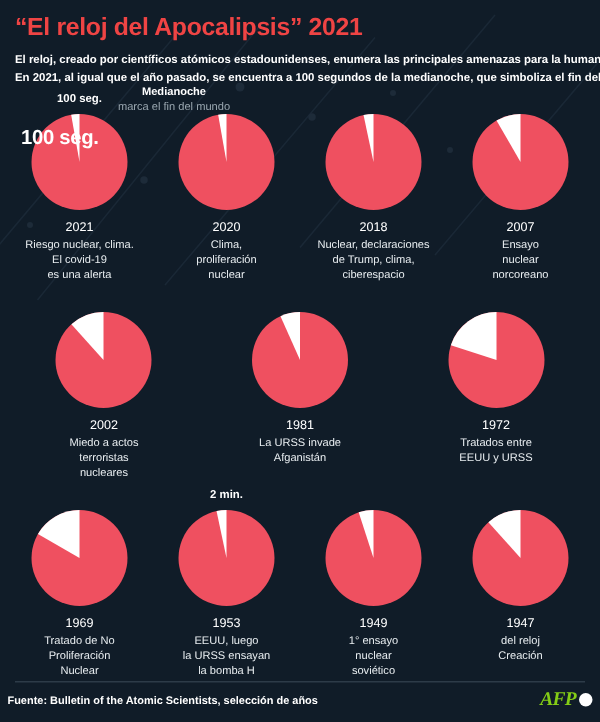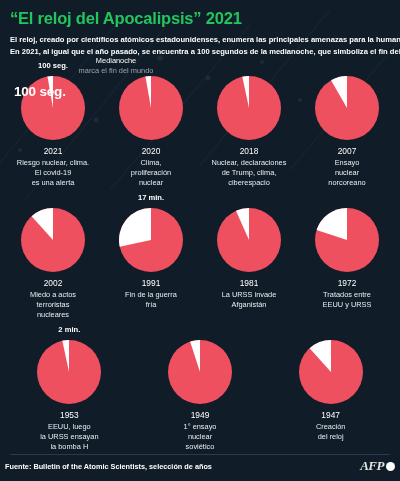--- a/index.html
+++ b/index.html
@@ -30,21 +30,21 @@
     position: relative;
     z-index: 2;
     padding: 9px 10px 0 10px;
   }
 
   #page-title {
     font-size: 16.5px;
     font-weight: bold;
     letter-spacing: -0.2px;
     line-height: 1.1;
-    color: #22c55e;
+    color: #ef4444;
   }
 
   #subtitle {
     margin-top: 7px;
     font-size: 7.6px;
     font-weight: bold;
     line-height: 1.55;
     color: #ffffff;
     max-width: 388px;
   }
@@ -54,21 +54,21 @@
   #midnight-note {
     position: absolute;
     left: 56px;
     top: 56px;
     z-index: 3;
     text-align: center;
     width: 120px;
   }
   #midnight-title {
     font-size: 7.4px;
-    font-weight: normal;
+    font-weight: bold;
     color: #ffffff;
     line-height: 1.3;
   }
   #midnight-sub {
     font-size: 7.4px;
     color: #9aa7b0;
     line-height: 1.3;
   }
 
   #hundred-seg {
@@ -175,21 +175,21 @@
     display: flex;
     align-items: center;
     gap: 2px;
   }
   #afp-wordmark {
     font-family: "Liberation Serif", serif;
     font-style: italic;
     font-weight: bold;
     font-size: 13px;
     letter-spacing: -0.5px;
-    color: #e5e5e5;
+    color: #84cc16;
   }
   #afp-dot {
     width: 9px;
     height: 9px;
     border-radius: 50%;
     background: #ffffff;
     display: inline-block;
   }
 </style>
 </head>
@@ -297,34 +297,20 @@
           </svg>
         </div>
         <div class="clock-year">2002</div>
         <div class="clock-desc">
           <span class="line">Miedo a actos</span>
           <span class="line">terroristas</span>
           <span class="line">nucleares</span>
         </div>
       </div>
       <div class="clock-cell">
-        <div class="minute-tag">17 min.</div>
-        <div class="pie-wrap">
-          <svg viewBox="0 0 68 68">
-            <circle cx="34" cy="34" r="32" fill="#ef5060"></circle>
-            <path d="M 34 34 L 34.00 2.00 A 32 32 0 0 0 2.70 40.65 Z" fill="#ffffff"></path>
-          </svg>
-        </div>
-        <div class="clock-year">1991</div>
-        <div class="clock-desc">
-          <span class="line">Fin de la guerra</span>
-          <span class="line">fría</span>
-        </div>
-      </div>
-      <div class="clock-cell">
         <div class="pie-wrap">
           <svg viewBox="0 0 68 68">
             <circle cx="34" cy="34" r="32" fill="#ef5060"></circle>
             <path d="M 34 34 L 34.00 2.00 A 32 32 0 0 0 20.98 4.77 Z" fill="#ffffff"></path>
           </svg>
         </div>
         <div class="clock-year">1981</div>
         <div class="clock-desc">
           <span class="line">La URSS invade</span>
           <span class="line">Afganistán</span>
@@ -338,20 +324,34 @@
           </svg>
         </div>
         <div class="clock-year">1972</div>
         <div class="clock-desc">
           <span class="line">Tratados entre</span>
           <span class="line">EEUU y URSS</span>
         </div>
       </div>
     </div>
   <div class="clock-row" id="row-3">
+      <div class="clock-cell">
+        <div class="pie-wrap">
+          <svg viewBox="0 0 68 68">
+            <circle cx="34" cy="34" r="32" fill="#ef5060"></circle>
+            <path d="M 34 34 L 34.00 2.00 A 32 32 0 0 0 6.29 18.00 Z" fill="#ffffff"></path>
+          </svg>
+        </div>
+        <div class="clock-year">1969</div>
+        <div class="clock-desc">
+          <span class="line">Tratado de No</span>
+          <span class="line">Proliferación</span>
+          <span class="line">Nuclear</span>
+        </div>
+      </div>
       <div class="clock-cell">
         <div class="minute-tag">2 min.</div>
         <div class="pie-wrap">
           <svg viewBox="0 0 68 68">
             <circle cx="34" cy="34" r="32" fill="#ef5060"></circle>
             <path d="M 34 34 L 34.00 2.00 A 32 32 0 0 0 27.35 2.70 Z" fill="#ffffff"></path>
           </svg>
         </div>
         <div class="clock-year">1953</div>
         <div class="clock-desc">
@@ -376,22 +376,22 @@
       </div>
       <div class="clock-cell">
         <div class="pie-wrap">
           <svg viewBox="0 0 68 68">
             <circle cx="34" cy="34" r="32" fill="#ef5060"></circle>
             <path d="M 34 34 L 34.00 2.00 A 32 32 0 0 0 12.59 10.22 Z" fill="#ffffff"></path>
           </svg>
         </div>
         <div class="clock-year">1947</div>
         <div class="clock-desc">
+          <span class="line">del reloj</span>
           <span class="line">Creación</span>
-          <span class="line">del reloj</span>
         </div>
       </div>
     </div>
 </div>
 
 <div id="footer-rule"></div>
 
 <div id="footer">
   <div id="source-text">Fuente: Bulletin of the Atomic Scientists, selección de años</div>
   <div id="afp-logo">

